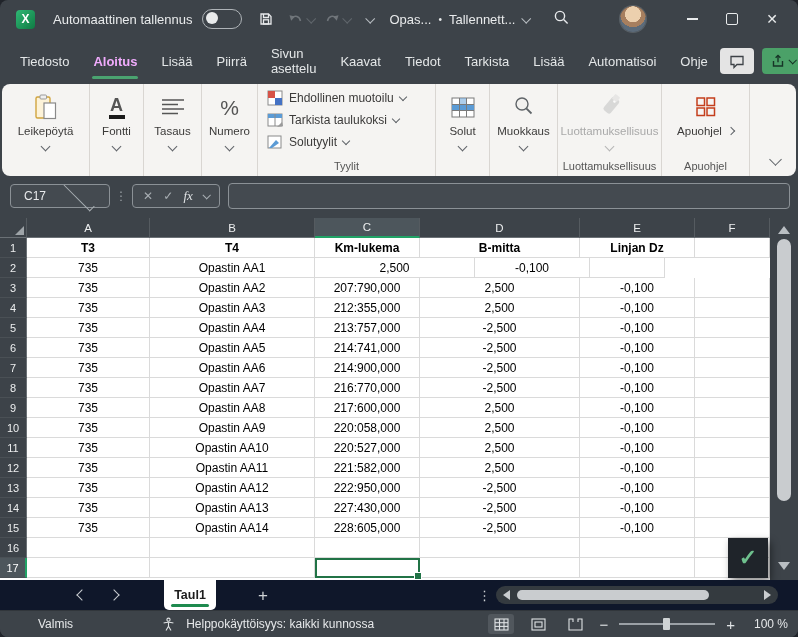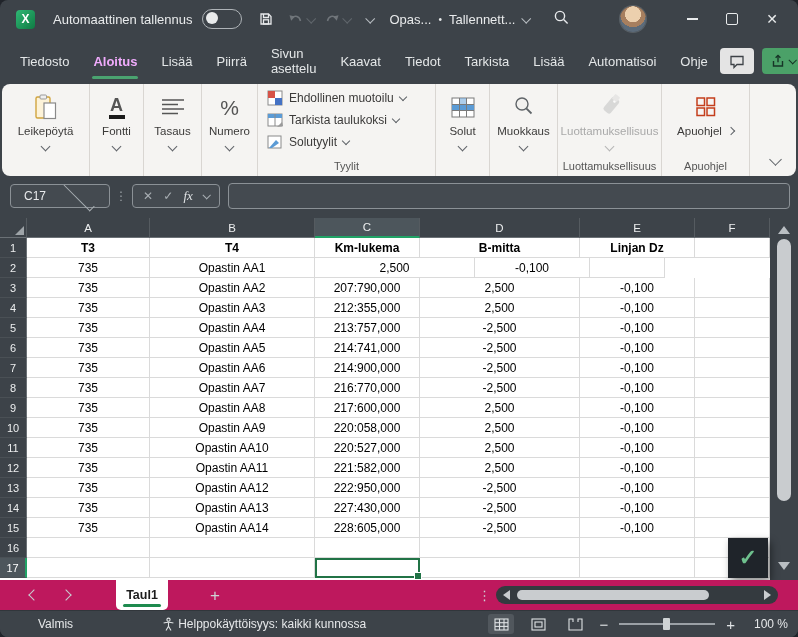--- a/index.html
+++ b/index.html
@@ -97,41 +97,41 @@
   .vscroll{position:absolute;left:770px;top:218px;width:28px;height:362px;background:#3d4349;
     display:flex;flex-direction:column;align-items:center;}
   .va{width:0;height:0;border-left:6px solid transparent;border-right:6px solid transparent;}
   .va.up{border-bottom:8px solid #b9bec2;margin:8px 0 5px;}
   .va.down{border-top:8px solid #b9bec2;margin-top:auto;margin-bottom:10px;}
   .vthumb{width:14px;height:262px;background:#c9cccf;border-radius:7px;}
   .checkov{position:absolute;left:728px;top:538px;width:40px;height:40px;background:#1f242a;
     box-shadow:3px 4px 8px rgba(0,0,0,.45);display:flex;align-items:center;justify-content:center;
     color:#6ec08d;font-size:22px;font-weight:bold;}
   
-  .sheettabs{position:absolute;top:580px;left:0;right:0;height:30px;background:#be185d;display:flex;
-    align-items:center;color:#c9cdd0;}
+  .sheettabs{position:absolute;top:580px;left:0;right:0;height:30px;background:#0f172a;display:flex;
+    align-items:center;color:#c9cdd0;padding-left:48px;}
   .snav{margin-left:30px;display:flex;gap:24px;align-items:center;}
   .chl{width:7px;height:7px;border-left:1.6px solid #c9cdd0;border-bottom:1.6px solid #c9cdd0;transform:rotate(45deg);}
   .chr{width:7px;height:7px;border-right:1.6px solid #c9cdd0;border-bottom:1.6px solid #c9cdd0;transform:rotate(-45deg);}
   .stab{margin-left:46px;height:30px;width:52px;background:#fff;color:#1d1d1d;font-weight:700;font-size:12.5px;
     display:flex;align-items:center;justify-content:center;position:relative;border-radius:0 0 5px 5px;}
   .stab::after{content:"";position:absolute;left:7px;right:7px;bottom:3px;height:3px;background:#1e8a4e;border-radius:2px;}
   .plus{margin-left:42px;font-size:17px;color:#cfd3d5;line-height:1;}
   .dots3{position:absolute;left:478px;font-size:13px;color:#cfd3d5;}
   .hscroll{position:absolute;left:496px;right:20px;top:6px;height:18px;background:#343a3f;border-radius:9px;
     display:flex;align-items:center;}
   .ha{width:0;height:0;border-top:5px solid transparent;border-bottom:5px solid transparent;}
   .ha.left{border-right:7px solid #c9cccf;margin-left:7px;}
   .ha.right{border-left:7px solid #c9cccf;margin-left:auto;margin-right:7px;}
   .hthumb{width:192px;height:10px;background:#c9cccf;border-radius:5px;margin-left:7px;}
   
   .statusbar{position:absolute;top:610px;left:0;right:0;height:27px;background:#3d4349;
     border-top:1px solid #31363b;display:flex;align-items:center;color:#e6e8ea;font-size:12px;box-sizing:border-box;}
   .sb-mode{margin-left:38px;}
-  .sb-acc{margin-left:88px;display:flex;align-items:center;gap:2px;}
+  .sb-acc{margin-left:88px;display:flex;align-items:center;gap:10px;}
   .sb-right{margin-left:auto;display:flex;align-items:center;gap:11px;margin-right:10px;}
   .vbtn{width:26px;height:20px;display:flex;align-items:center;justify-content:center;border-radius:3px;}
   .vbtn.active{background:#51575d;}
   .zsign{font-size:15px;color:#dfe2e4;line-height:1;}
   .zline{width:96px;height:2px;background:#9aa0a5;position:relative;}
   .zthumb{position:absolute;left:44px;top:-5px;width:7px;height:12px;background:#cfd3d5;border-radius:1px;}
   .zlabel{width:42px;text-align:right;}
 </style>
 </head>
 <body>

